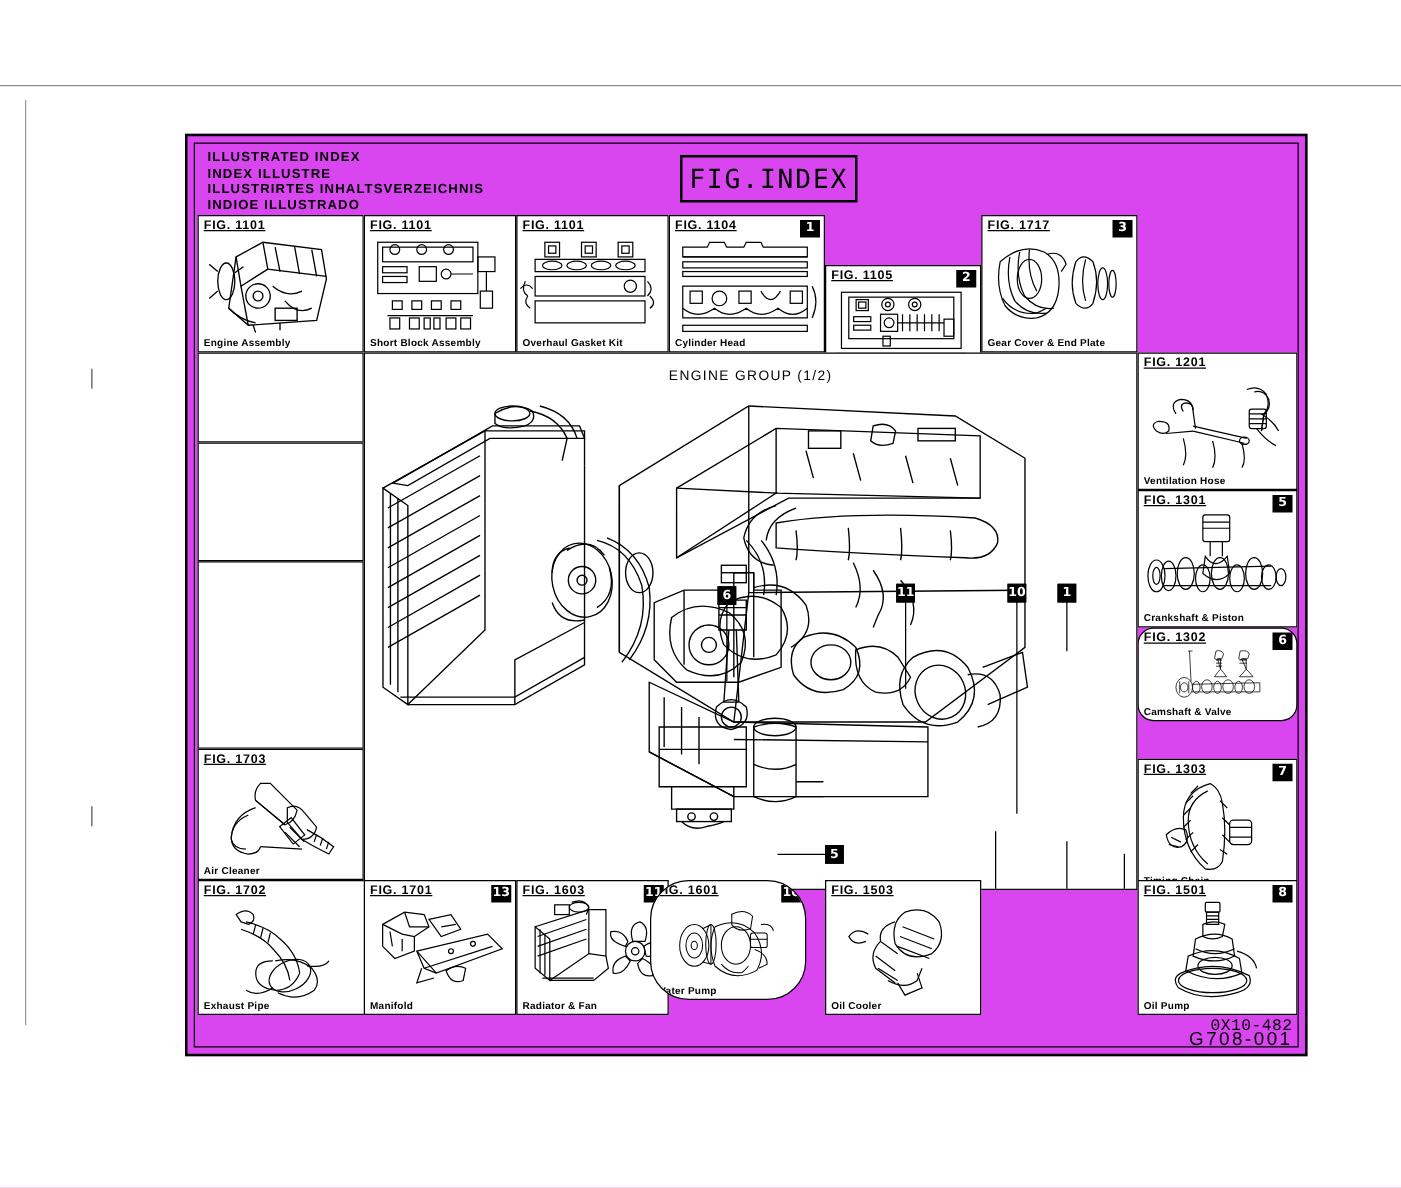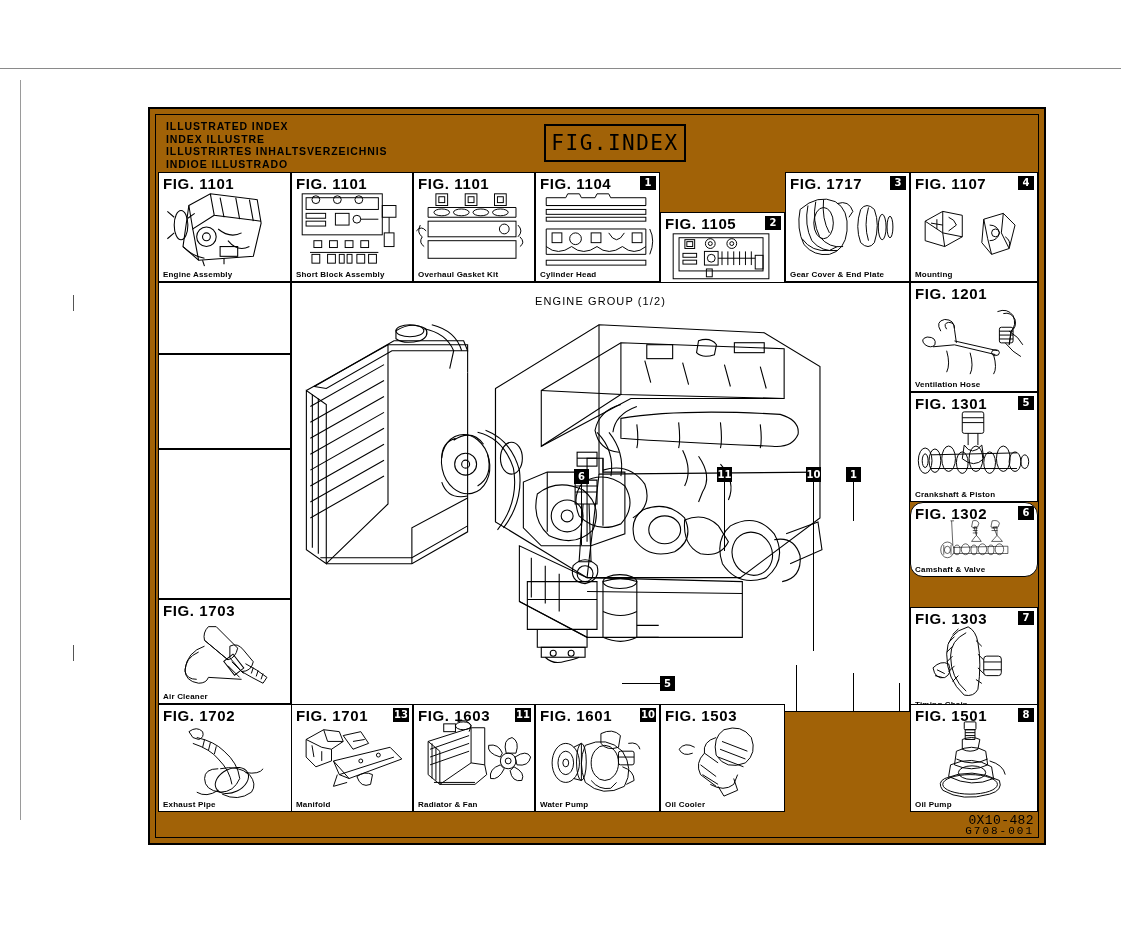--- a/index.html
+++ b/index.html
@@ -38,21 +38,21 @@
   .tick-a { left: 73px; top: 295px; }
   .tick-b { left: 73px; top: 645px; }
 
   
   #page-frame {
     position: absolute;
     left: 148px; top: 107px;
     width: 898px; height: 738px;
     border: 2px solid #000;
     box-sizing: border-box;
-    background: #a16207;
+    background: #d946ef;
   }
   #inner-frame {
     position: absolute;
     left: 5px; top: 5px;
     right: 5px; bottom: 5px;
     border: 1px solid #000;
     box-sizing: border-box;
   }
 
   
@@ -93,25 +93,26 @@
   .cell {
     position: absolute;
     border: 1px solid #000;
     box-sizing: border-box;
     background: #fff;
     overflow: hidden;
   }
   .cell-fig {
     position: absolute;
     left: 4px; top: 2px;
-    font-size: 15px;
+    font-size: 10px;
     font-weight: bold;
     letter-spacing: 0.6px;
     white-space: nowrap;
     font-family: "Liberation Sans", sans-serif;
+    text-decoration: underline;
   }
   .cell-name {
     position: absolute;
     left: 4px; bottom: 2px;
     font-size: 8px;
     font-weight: bold;
     letter-spacing: 0.2px;
     white-space: nowrap;
     font-family: "Liberation Sans", sans-serif;
   }
@@ -185,23 +186,23 @@
     right: 10px; bottom: 6px;
     text-align: right;
     line-height: 11px;
   }
   #footer-top {
     font-size: 13px;
     letter-spacing: 0.4px;
     font-family: Liberation Mono, monospace;
   }
   #footer-code {
-    font-size: 11px;
+    font-size: 15px;
     letter-spacing: 2px;
-    font-family: Liberation Mono, monospace;
+    font-family: Liberation Sans, sans-serif;
   }
 
   
   .blank-cell {
     position: absolute;
     border: 1px solid #000;
     box-sizing: border-box;
     background: #fff;
   }
 </style>
@@ -374,40 +375,20 @@
         <path d="M52 18 q12 -4 16 8 l-4 6"></path>
         <path d="M76 24 q-6 18 0 34 q8 8 14 0 q6 -18 0 -34 q-8 -8 -14 0 Z"></path>
         <path d="M84 22 q-5 18 0 34"></path>
         <ellipse cx="98" cy="42" rx="4" ry="13"></ellipse>
         <ellipse cx="106" cy="42" rx="3" ry="11"></ellipse>
       </svg>
     </div>
     <div class="cell-name">Gear Cover &amp; End Plate</div>
   </div>
 
-  <div class="cell" style="left:760px; top:63px; width:128px; height:110px;">
-    <div class="cell-fig">FIG. 1107</div>
-    <div class="ref-badge">4</div>
-    <div class="cell-art">
-      <svg viewBox="0 0 128 86" fill="none" stroke="#000" stroke-width="1">
-        <path d="M14 36 L32 26 L52 30 L52 52 L34 62 L14 56 Z"></path>
-        <path d="M32 26 L32 48 L52 52"></path>
-        <path d="M14 36 L32 48 L34 62"></path>
-        <path d="M26 34 L26 44 M20 38 L32 40"></path>
-        <path d="M38 32 q6 2 8 8 l-8 6"></path>
-        <path d="M74 34 L94 28 L106 40 L100 64 L82 70 L72 58 Z"></path>
-        <path d="M94 28 L92 48 L100 64"></path>
-        <path d="M74 34 L78 54 L82 70"></path>
-        <path d="M80 40 q8 0 10 8 q-2 8 -10 8"></path>
-        <circle cx="86" cy="48" r="4"></circle>
-        <path d="M96 52 q6 4 4 10"></path>
-      </svg>
-    </div>
-    <div class="cell-name">Mounting</div>
-  </div>
 
   <div class="blank-cell" style="left:8px; top:173px; width:133px; height:72px;"></div>
   <div class="blank-cell" style="left:8px; top:245px; width:133px; height:95px;"></div>
   <div class="blank-cell" style="left:8px; top:340px; width:133px; height:150px;"></div>
 
   <div class="cell" style="left:8px; top:490px; width:133px; height:105px;">
     <div class="cell-fig">FIG. 1703</div>
     <div class="cell-art">
       <svg viewBox="0 0 133 81" fill="none" stroke="#000" stroke-width="1">
         <path d="M50 14 q-6 6 -4 14 l24 20 q8 -2 10 -12 l-22 -22 Z"></path>
@@ -714,21 +695,21 @@
         <path d="M94 36 q-4 -14 6 -16 q8 4 4 16 Z"></path>
         <path d="M103 40 q12 -8 16 0 q-2 10 -14 8 Z"></path>
         <path d="M102 50 q12 6 8 14 q-10 2 -12 -10 Z"></path>
         <path d="M92 52 q-6 12 -14 10 q-2 -10 10 -14 Z"></path>
         <path d="M88 40 q-14 -4 -12 -12 q10 -2 14 8 Z"></path>
       </svg>
     </div>
     <div class="cell-name">Radiator &amp; Fan</div>
   </div>
 
-  <div class="cell" style="left:385px; top:595px; width:125px; height:108px;">
+  <div class="cell" style="left:370px; top:595px; width:125px; height:96px;border-radius:31px;">
     <div class="cell-fig">FIG. 1601</div>
     <div class="ref-badge">10</div>
     <div class="cell-art">
       <svg viewBox="0 0 125 84" fill="none" stroke="#000" stroke-width="1">
         <ellipse cx="30" cy="46" rx="14" ry="20"></ellipse>
         <ellipse cx="30" cy="46" rx="8" ry="12"></ellipse>
         <ellipse cx="30" cy="46" rx="3" ry="4"></ellipse>
         <path d="M38 30 L46 26 L46 64 L38 62"></path>
         <ellipse cx="46" cy="45" rx="5" ry="19"></ellipse>
         <path d="M50 28 q22 -10 38 6 q12 18 2 36 q-22 12 -40 -4 q-8 -20 0 -38 Z"></path>

